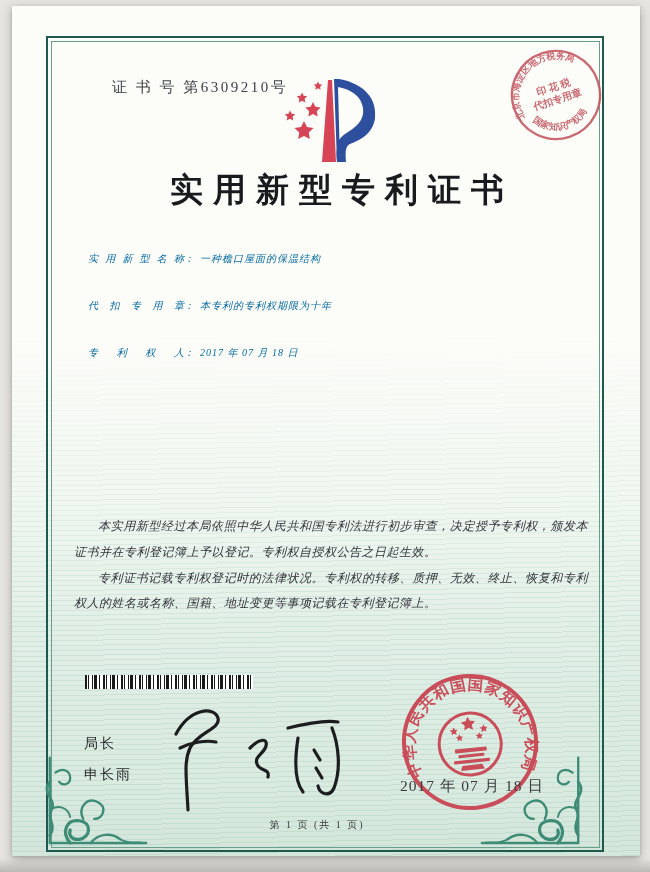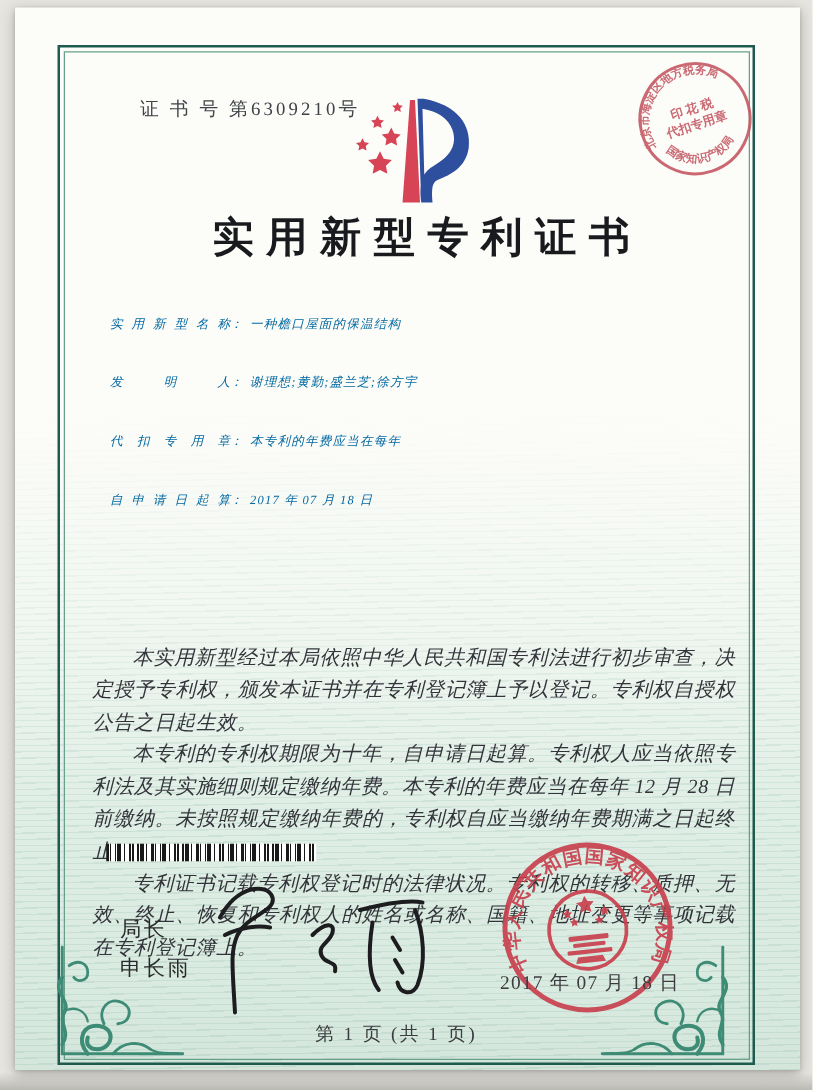--- a/index.html
+++ b/index.html
@@ -54,56 +54,56 @@
   .field-row { height:47px; font-size:10px; color:#0369a1; white-space:nowrap;font-style:italic; }
   .flabel {
     display:inline-block; width:96px; vertical-align:top;
     text-align:justify; text-align-last:justify; -moz-text-align-last:justify;
   }
   .fcolon { display:inline-block; margin-right:6px; }
   .fvalue { letter-spacing:1px; }
 
   .body-text {
     position:absolute; left:62px; top:508px; width:514px;
-    font-size:16px; line-height:25.8px; color:#33343a;
+    font-size:12px; line-height:25.8px; color:#33343a;
     text-align:justify; font-style:italic;
   }
   .body-text p { text-indent:2em; letter-spacing:.5px; }
 
   .barcode {
     position:absolute; left:73px; top:669px; width:168px; height:14px;
     background:repeating-linear-gradient(90deg,
       #191919 0 2px, #fff 2px 3px, #191919 3px 4px, #fff 4px 7px,
       #191919 7px 8px, #fff 8px 9px, #191919 9px 12px, #fff 12px 14px,
       #191919 14px 15px, #fff 15px 18px);
   }
 
   .official {
-    position:absolute; left:84px; top:722px;
+    position:absolute; left:72px; top:722px;
     font-family:"Liberation Sans","DejaVu Sans",sans-serif;
-    font-size:17px; color:#28292b; line-height:31px; letter-spacing:2px;
+    font-size:14px; color:#28292b; line-height:31px; letter-spacing:2px;
   }
 
   .signature { position:absolute; left:150px; top:692px; width:180px; height:118px; }
 
   .grant-seal { position:absolute; left:384px; top:662px; width:148px; height:148px; transform:rotate(-6deg); opacity:.92; }
   .grant-date {
     position:absolute; left:388px; top:770px; width:150px;
     font-size:15.5px; color:#3c3c40; letter-spacing:1px; z-index:5; white-space:nowrap;
   }
 
   .tax-stamp { position:absolute; left:495px; top:40px; width:98px; height:98px; transform:rotate(-18deg); opacity:.9; z-index:4; }
 
   .flourish { position:absolute; width:112px; height:102px; z-index:3; }
   .flourish.left  { left:30px;  top:748px; }
   .flourish.right { right:54px; top:748px; transform:scaleX(-1); }
 
   .footer {
     position:absolute; left:0; top:812px; width:610px; text-align:center;
-    font-size:15px; color:#3a3c40; letter-spacing:2px;
+    font-size:10px; color:#3a3c40; letter-spacing:2px;
   }
 
   .photo-shadow-bottom {
     position:absolute; left:0; bottom:0; width:650px; height:14px;
     background:linear-gradient(180deg, rgba(0,0,0,0), rgba(70,70,64,.28));
   }
 </style>
 </head>
 <body>
 
@@ -158,33 +158,29 @@
     </g>
   </svg>
 
   <div class="title">实用新型专利证书</div>
 
   <div class="fields">
     <div class="field-row">
       <span class="flabel">实用新型名称</span><span class="fcolon">：</span><span class="fvalue">一种檐口屋面的保温结构</span>
     </div>
     <div class="field-row">
-      <span class="flabel">发明人</span><span class="fcolon">：</span><span class="fvalue">谢理想;黄勤;盛兰芝;徐方宇</span>
+      <span class="flabel">代扣专用章</span><span class="fcolon">：</span><span class="fvalue">本专利的专利权期限为十年</span>
     </div>
     <div class="field-row">
-      <span class="flabel">代扣专用章</span><span class="fcolon">：</span><span class="fvalue">本专利的年费应当在每年</span>
-    </div>
-    <div class="field-row">
-      <span class="flabel">自申请日起算</span><span class="fcolon">：</span><span class="fvalue">2017 年 07 月 18 日</span>
+      <span class="flabel">专利权人</span><span class="fcolon">：</span><span class="fvalue">2017 年 07 月 18 日</span>
     </div>
   </div>
 
   <div class="body-text">
     <p>本实用新型经过本局依照中华人民共和国专利法进行初步审查，决定授予专利权，颁发本证书并在专利登记簿上予以登记。专利权自授权公告之日起生效。</p>
-    <p>本专利的专利权期限为十年，自申请日起算。专利权人应当依照专利法及其实施细则规定缴纳年费。本专利的年费应当在每年 12 月 28 日前缴纳。未按照规定缴纳年费的，专利权自应当缴纳年费期满之日起终止。</p>
     <p>专利证书记载专利权登记时的法律状况。专利权的转移、质押、无效、终止、恢复和专利权人的姓名或名称、国籍、地址变更等事项记载在专利登记簿上。</p>
   </div>
 
   <div class="barcode"></div>
 
   <div class="official">
     <div>局长</div>
     <div>申长雨</div>
   </div>
 

